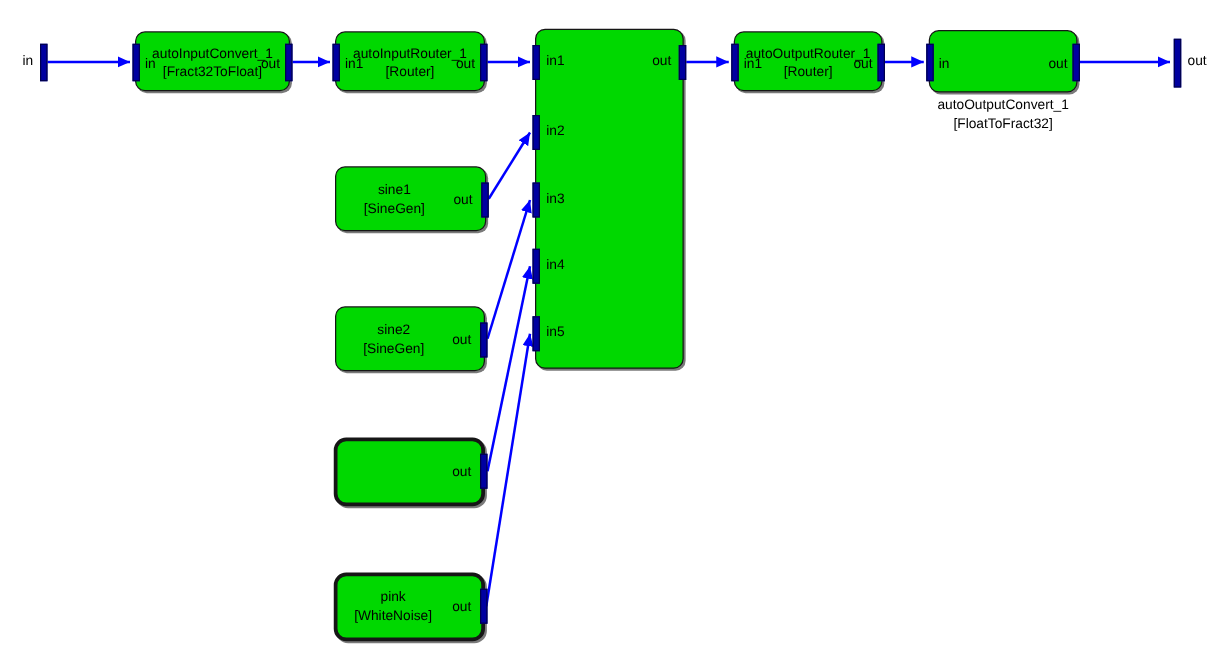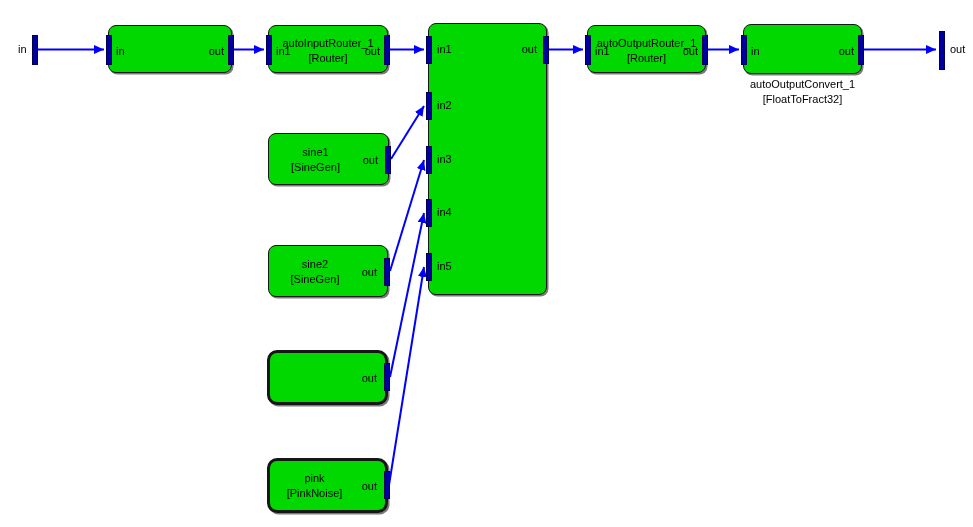--- a/index.html
+++ b/index.html
@@ -61,20 +61,24 @@
 
   <span class="ext-lbl" style="left:18px;top:43px;">in</span>
   <div class="ext-pin" style="left:32px;top:35px;height:30px;"></div>
 
   <div class="ext-pin" style="left:939px;top:31px;height:39px;"></div>
   <span class="ext-lbl" style="left:950px;top:43px;">out</span>
 
   <div class="block" style="left:108px;top:25px;width:124px;height:48px;">
     <div class="pin pin-left" style="top:9px;height:30px;"></div>
     <div class="pin pin-right" style="top:9px;height:30px;"></div>
+    <div class="title" style="top:10px;">
+      <div>autoInputConvert_1</div>
+      <div>[Fract32ToFloat]</div>
+    </div>
     <span class="pinlbl" style="left:7px;top:44%;">in</span>
     <span class="pinlbl" style="right:7px;top:44%;">out</span>
   </div>
 
   <div class="block" style="left:268px;top:25px;width:120px;height:48px;">
     <div class="pin pin-left" style="top:9px;height:30px;"></div>
     <div class="pin pin-right" style="top:9px;height:30px;"></div>
     <div class="title" style="top:10px;">
       <div>autoInputRouter_1</div>
       <div>[Router]</div>
@@ -140,18 +144,18 @@
 
   <div class="block thick" style="left:267px;top:350px;width:121px;height:55px;">
     <div class="pin pin-right" style="top:10px;height:28px;right:-5px;"></div>
     <span class="pinlbl" style="right:8px;top:20px;">out</span>
   </div>
 
   <div class="block thick" style="left:267px;top:458px;width:121px;height:55px;">
     <div class="pin pin-right" style="top:10px;height:28px;right:-5px;"></div>
     <div class="title pad-right" style="top:10px;">
       <div>pink</div>
-      <div>[PinkNoise]</div>
+      <div>[WhiteNoise]</div>
     </div>
     <span class="pinlbl" style="right:8px;top:20px;">out</span>
   </div>
 
 </div>
 
 </body></html>

